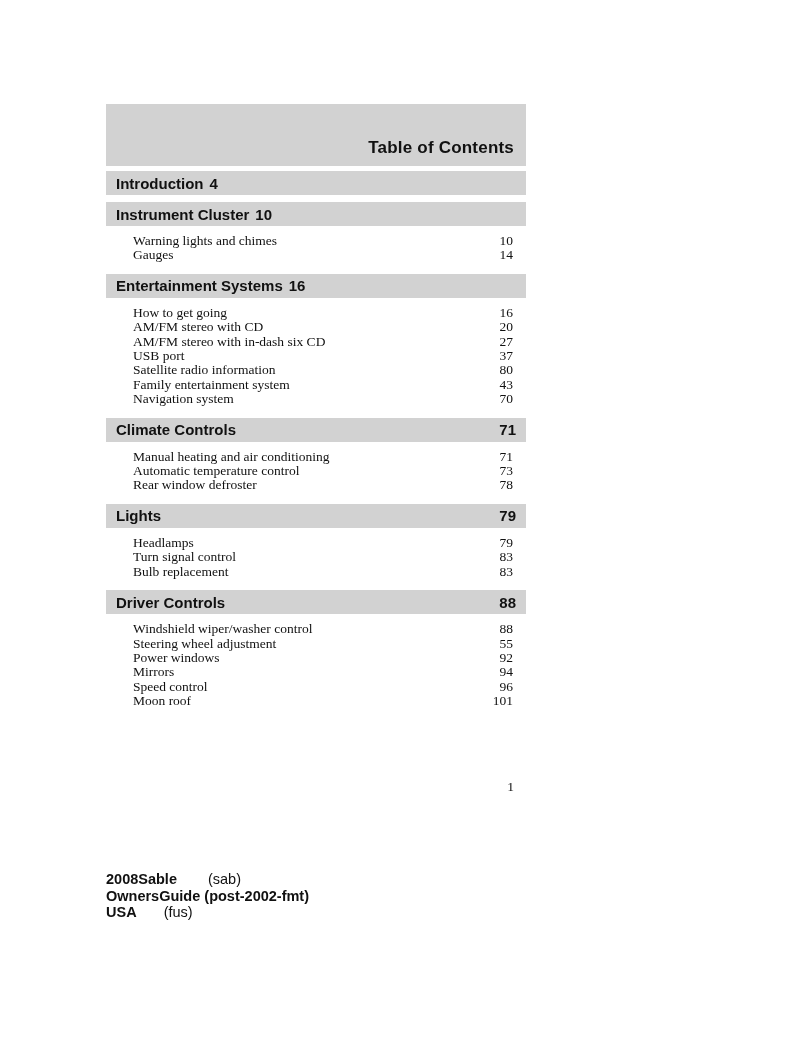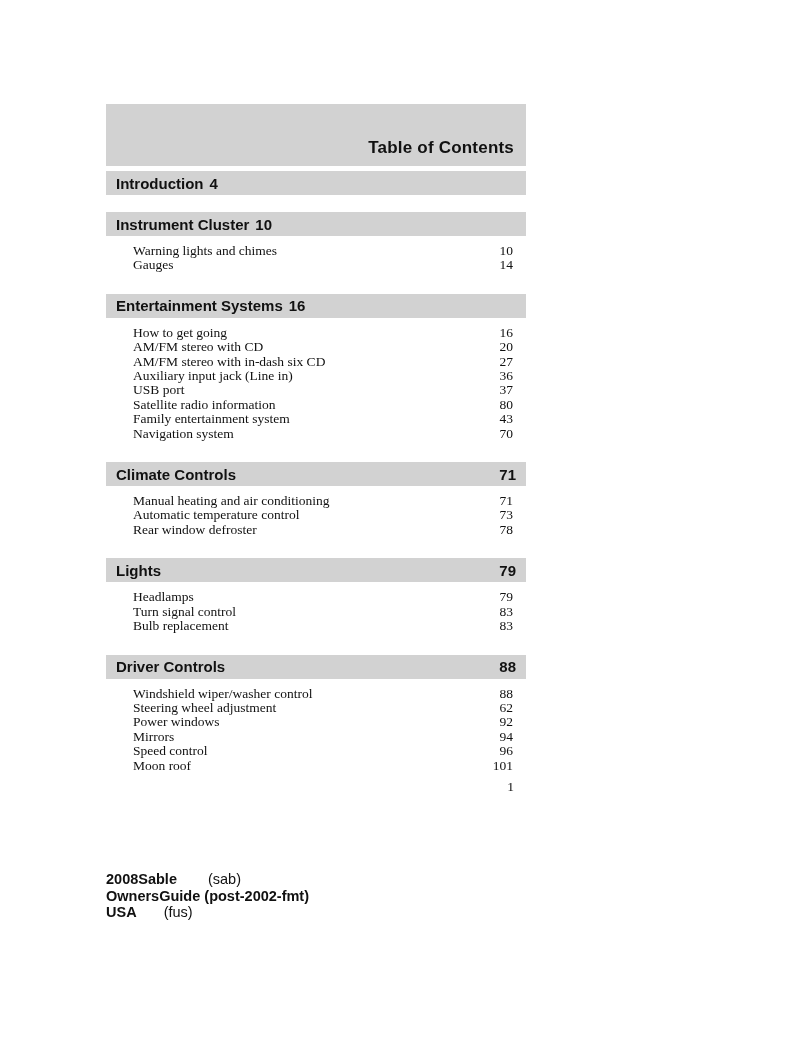--- a/index.html
+++ b/index.html
@@ -30,21 +30,21 @@
     align-items: flex-end;
     justify-content: flex-end;
     padding: 0 12px 8px 12px;
     margin-bottom: 5px;
   }
   .toc-title {
     font-weight: bold;
     font-size: 17px;
     letter-spacing: 0.2px;
   }
-  .section { margin-top: 17px; }
+  .section { margin-top: 7px; }
   .section:first-of-type { margin-top: 0; }
   .section-bar {
     background: #d2d2d2;
     height: 24px;
     box-sizing: border-box;
     display: flex;
     align-items: center;
     padding: 0 10px;
     font-weight: bold;
     font-size: 15px;
@@ -130,24 +130,20 @@
   <div class="entry-row">
     <span class="entry-label">AM/FM stereo with CD</span>
     <span class="entry-page">20</span>
   </div>
 
   <div class="entry-row">
     <span class="entry-label">AM/FM stereo with in-dash six CD</span>
     <span class="entry-page">27</span>
   </div>
 
-  <div class="entry-row">
-    <span class="entry-label">Auxiliary input jack (Line in)</span>
-    <span class="entry-page">36</span>
-  </div>
 
   <div class="entry-row">
     <span class="entry-label">USB port</span>
     <span class="entry-page">37</span>
   </div>
 
   <div class="entry-row">
     <span class="entry-label">Satellite radio information</span>
     <span class="entry-page">80</span>
   </div>
@@ -216,21 +212,21 @@
       <span class="section-page">88</span>
     </div>
     <div class="entry-list">
   <div class="entry-row">
     <span class="entry-label">Windshield wiper/washer control</span>
     <span class="entry-page">88</span>
   </div>
 
   <div class="entry-row">
     <span class="entry-label">Steering wheel adjustment</span>
-    <span class="entry-page">62</span>
+    <span class="entry-page">55</span>
   </div>
 
   <div class="entry-row">
     <span class="entry-label">Power windows</span>
     <span class="entry-page">92</span>
   </div>
 
   <div class="entry-row">
     <span class="entry-label">Mirrors</span>
     <span class="entry-page">94</span>

